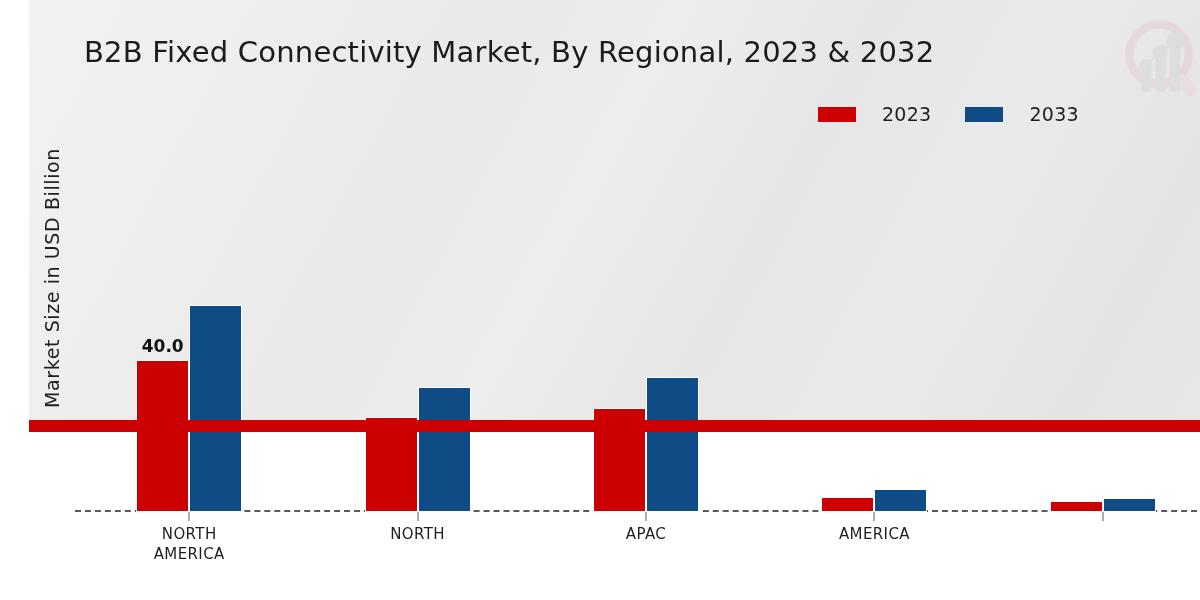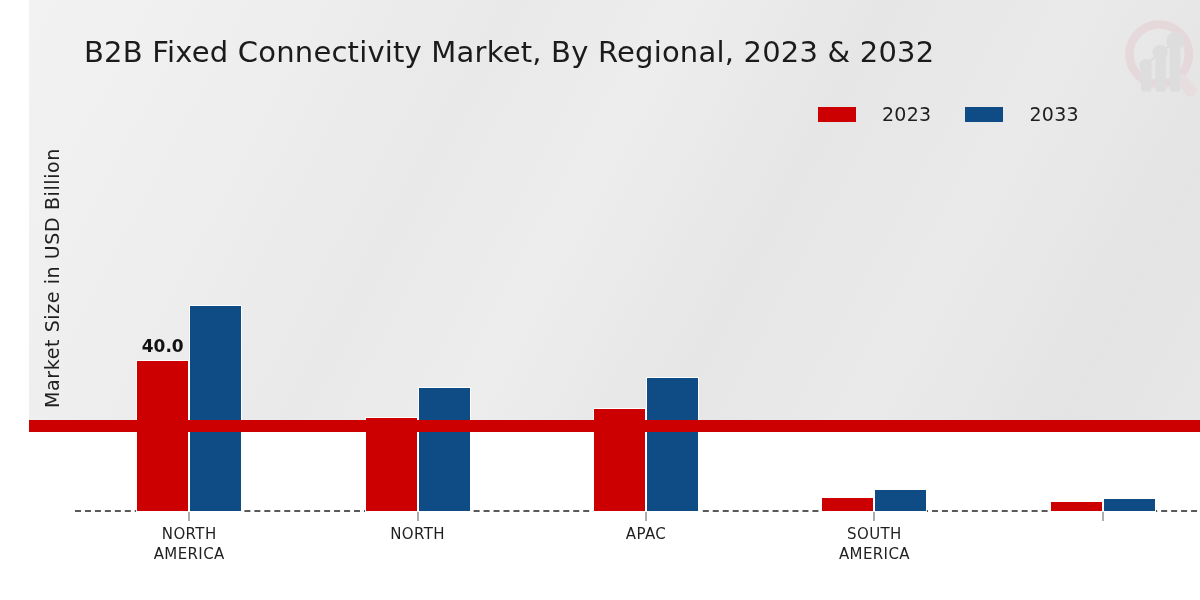--- a/index.html
+++ b/index.html
@@ -269,21 +269,20 @@
             <div>APAC</div>
           </div>
         </div>
         <div class="group">
           <div class="bars">
             <div class="bar red" style="height: 15px; background: rgb(204, 0, 0);"></div>
             <div class="bar blue" style="height: 23px; background: rgb(15, 76, 133);"></div>
           </div>
           <div class="tick"></div>
           <div class="cat-label">
-            <div>SOUTH</div>
             <div>AMERICA</div>
           </div>
         </div>
         <div class="group">
           <div class="bars">
             <div class="bar red" style="height: 11px; background: rgb(204, 0, 0);"></div>
             <div class="bar blue" style="height: 14px; background: rgb(15, 76, 133);"></div>
           </div>
           <div class="tick"></div>
         </div>

